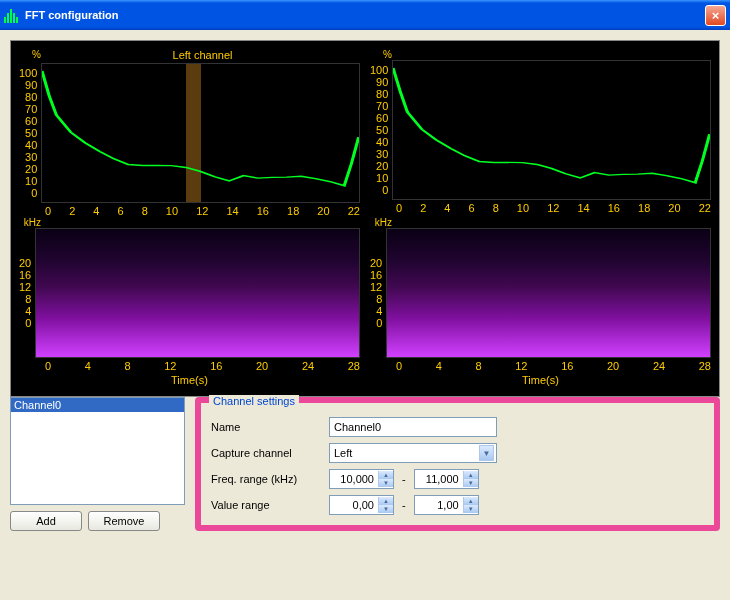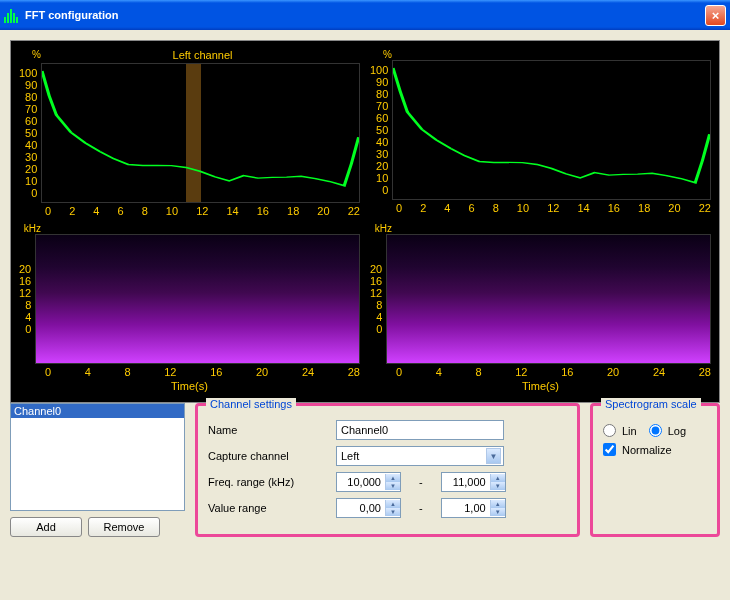--- a/index.html
+++ b/index.html
@@ -21,24 +21,24 @@
 .spectrum-plot { height: 140px; }
 .spectro-plot { height: 130px; background: linear-gradient(to top, #d040ff 0%, #8010a0 30%, #400850 55%, #200430 75%, #0a0015 100%); }
 .selection-band { position: absolute; background: rgba(180,120,30,0.5); top: 0; bottom: 0; }
 .bottom-panel { display: flex; gap: 10px; margin-top: 0; }
 .list-panel { width: 175px; }
 .listbox { border: 1px solid #7f9db9; background: white; height: 108px; overflow: auto; }
 .list-item { padding: 1px 3px; }
 .list-item.selected { background: #316ac5; color: white; }
 .btn-row { display: flex; gap: 6px; margin-top: 6px; }
 .btn { border: 1px solid #888; background: linear-gradient(to bottom, #fff, #e8e8e0); padding: 3px 8px; border-radius: 3px; cursor: pointer; min-width: 72px; text-align: center; }
-.fieldset { border: 3px solid #ec4899; border-radius: 4px; padding: 8px 10px 10px; position: relative; }
+.fieldset { border: 6px solid #ec4899; border-radius: 4px; padding: 8px 10px 10px; position: relative; }
 .fieldset-title { position: absolute; top: -8px; left: 8px; background: #ece9d8; padding: 0 4px; color: #0046d5; }
 .settings-panel { flex: 1; }
-.form-row { display: flex; align-items: center; margin-top: 6px; gap: 18px; }
+.form-row { display: flex; align-items: center; margin-top: 6px; gap: 8px; }
 .form-row label { width: 110px; }
 .text-input { border: 1px solid #7f9db9; padding: 2px 4px; background: white; height: 20px; }
 .select { border: 1px solid #7f9db9; background: white; height: 20px; display: flex; align-items: center; padding: 0 2px 0 4px; width: 168px; justify-content: space-between; }
 .select-arrow { width: 15px; height: 16px; background: linear-gradient(to bottom,#dbeaff,#a8c8f0); border: 1px solid #b0c8e8; display: flex; align-items: center; justify-content: center; font-size: 8px; color: #4a6a9a; }
 .spinner { display: inline-flex; border: 1px solid #7f9db9; background: white; height: 20px; align-items: center; }
 .spinner input { border: none; width: 48px; text-align: right; padding: 0 4px; outline: none; height: 16px; }
 .spinner-btns { display: flex; flex-direction: column; width: 15px; }
 .spinner-btns span { height: 8px; background: linear-gradient(to bottom,#dbeaff,#a8c8f0); border-left: 1px solid #b0c8e8; font-size: 6px; text-align: center; line-height: 8px; color: #4a6a9a; cursor: pointer; }
 .spectro-panel { width: 130px; }
 .radio-row, .check-row { display: flex; align-items: center; gap: 4px; margin-top: 6px; }
@@ -138,21 +138,21 @@
             <span>10</span>
             <span>12</span>
             <span>14</span>
             <span>16</span>
             <span>18</span>
             <span>20</span>
             <span>22</span>
           </div>
       </div>
     </div>
-    <div class="chart-row" style="margin-top:6px">
+    <div class="chart-row" style="margin-top:0">
       <div class="chart-cell">
         <div class="axis-label" style="width:26px;text-align:right;padding-right:4px">kHz</div>
         <div class="chart-area">
           <div class="y-axis spectro-plot" id="ly2" style="background:none">
               <span>20</span>
               <span>16</span>
               <span>12</span>
               <span>8</span>
               <span>4</span>
               <span>0</span>
@@ -254,31 +254,14 @@
         <div class="spinner">
             <input value="1,00" style="">
             <div class="spinner-btns">
               <span>▲</span>
               <span>▼</span>
             </div>
           </div>
       </div>
     </div>
 
-    <div class="spectro-panel fieldset">
-      <span class="fieldset-title">Spectrogram scale</span>
-      <div class="radio-group">
-        <label class="radio-row">
-            <input type="radio" name="sc" style=""> 
-            <span>Lin</span>
-          </label>
-        <label class="radio-row">
-            <input type="radio" name="sc" checked="" style=""> 
-            <span>Log</span>
-          </label>
-      </div>
-      <label class="check-row">
-          <input type="checkbox" checked="" style=""> 
-          <span>Normalize</span>
-        </label>
-    </div>
   </div>
 </div>
 
 </body></html>

